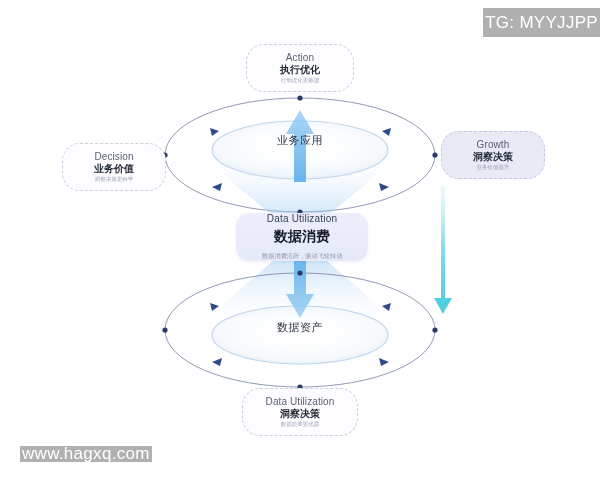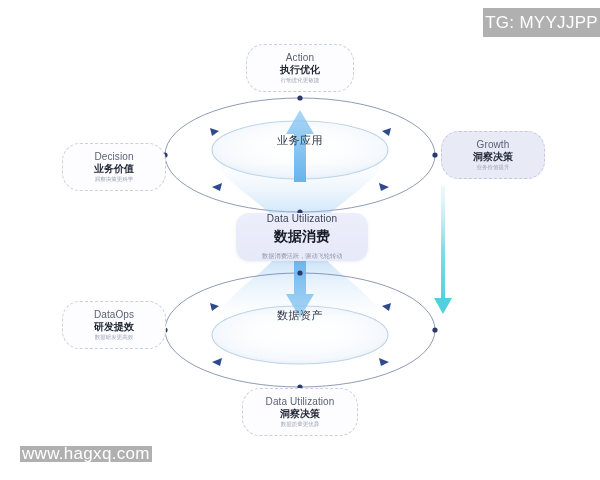--- a/index.html
+++ b/index.html
@@ -60,21 +60,21 @@
 
   
   .ring-label{
     position:absolute;
     width:140px;text-align:center;
     font-size:11px;color:#2b3243;
     letter-spacing:.5px;
     font-family:Liberation Mono, monospace;
   }
   #ring-label-top{left:230px;top:133px;}
-  #ring-label-bottom{left:230px;top:308px;}
+  #ring-label-bottom{left:230px;top:320px;}
 
   
   .watermark{
     position:absolute;
     background:#b0b0b0;
     color:#ffffff;
     display:flex;align-items:center;
     font-size:17px;
     letter-spacing:.3px;
     padding:0 2px;
@@ -196,25 +196,20 @@
     <div class="cn">业务价值</div>
     <div class="sub">洞察决策更科学</div>
   </div>
 
   <div class="node tinted" style="left:441px;top:131px;width:104px;height:48px;">
     <div class="en">Growth</div>
     <div class="cn">洞察决策</div>
     <div class="sub">业务价值提升</div>
   </div>
 
-  <div class="node" style="left:62px;top:301px;width:104px;height:48px;">
-    <div class="en">DataOps</div>
-    <div class="cn">研发提效</div>
-    <div class="sub">数据研发更高效</div>
-  </div>
 
 
   <div class="node" style="left:242px;top:388px;width:116px;height:48px;">
     <div class="en">Data Utilization</div>
     <div class="cn">洞察决策</div>
     <div class="sub">数据质量更优异</div>
   </div>
 
   <div class="watermark" id="wm-top">TG: MYYJJPP</div>
   <div class="watermark" id="wm-bottom">www.hagxq.com</div>

